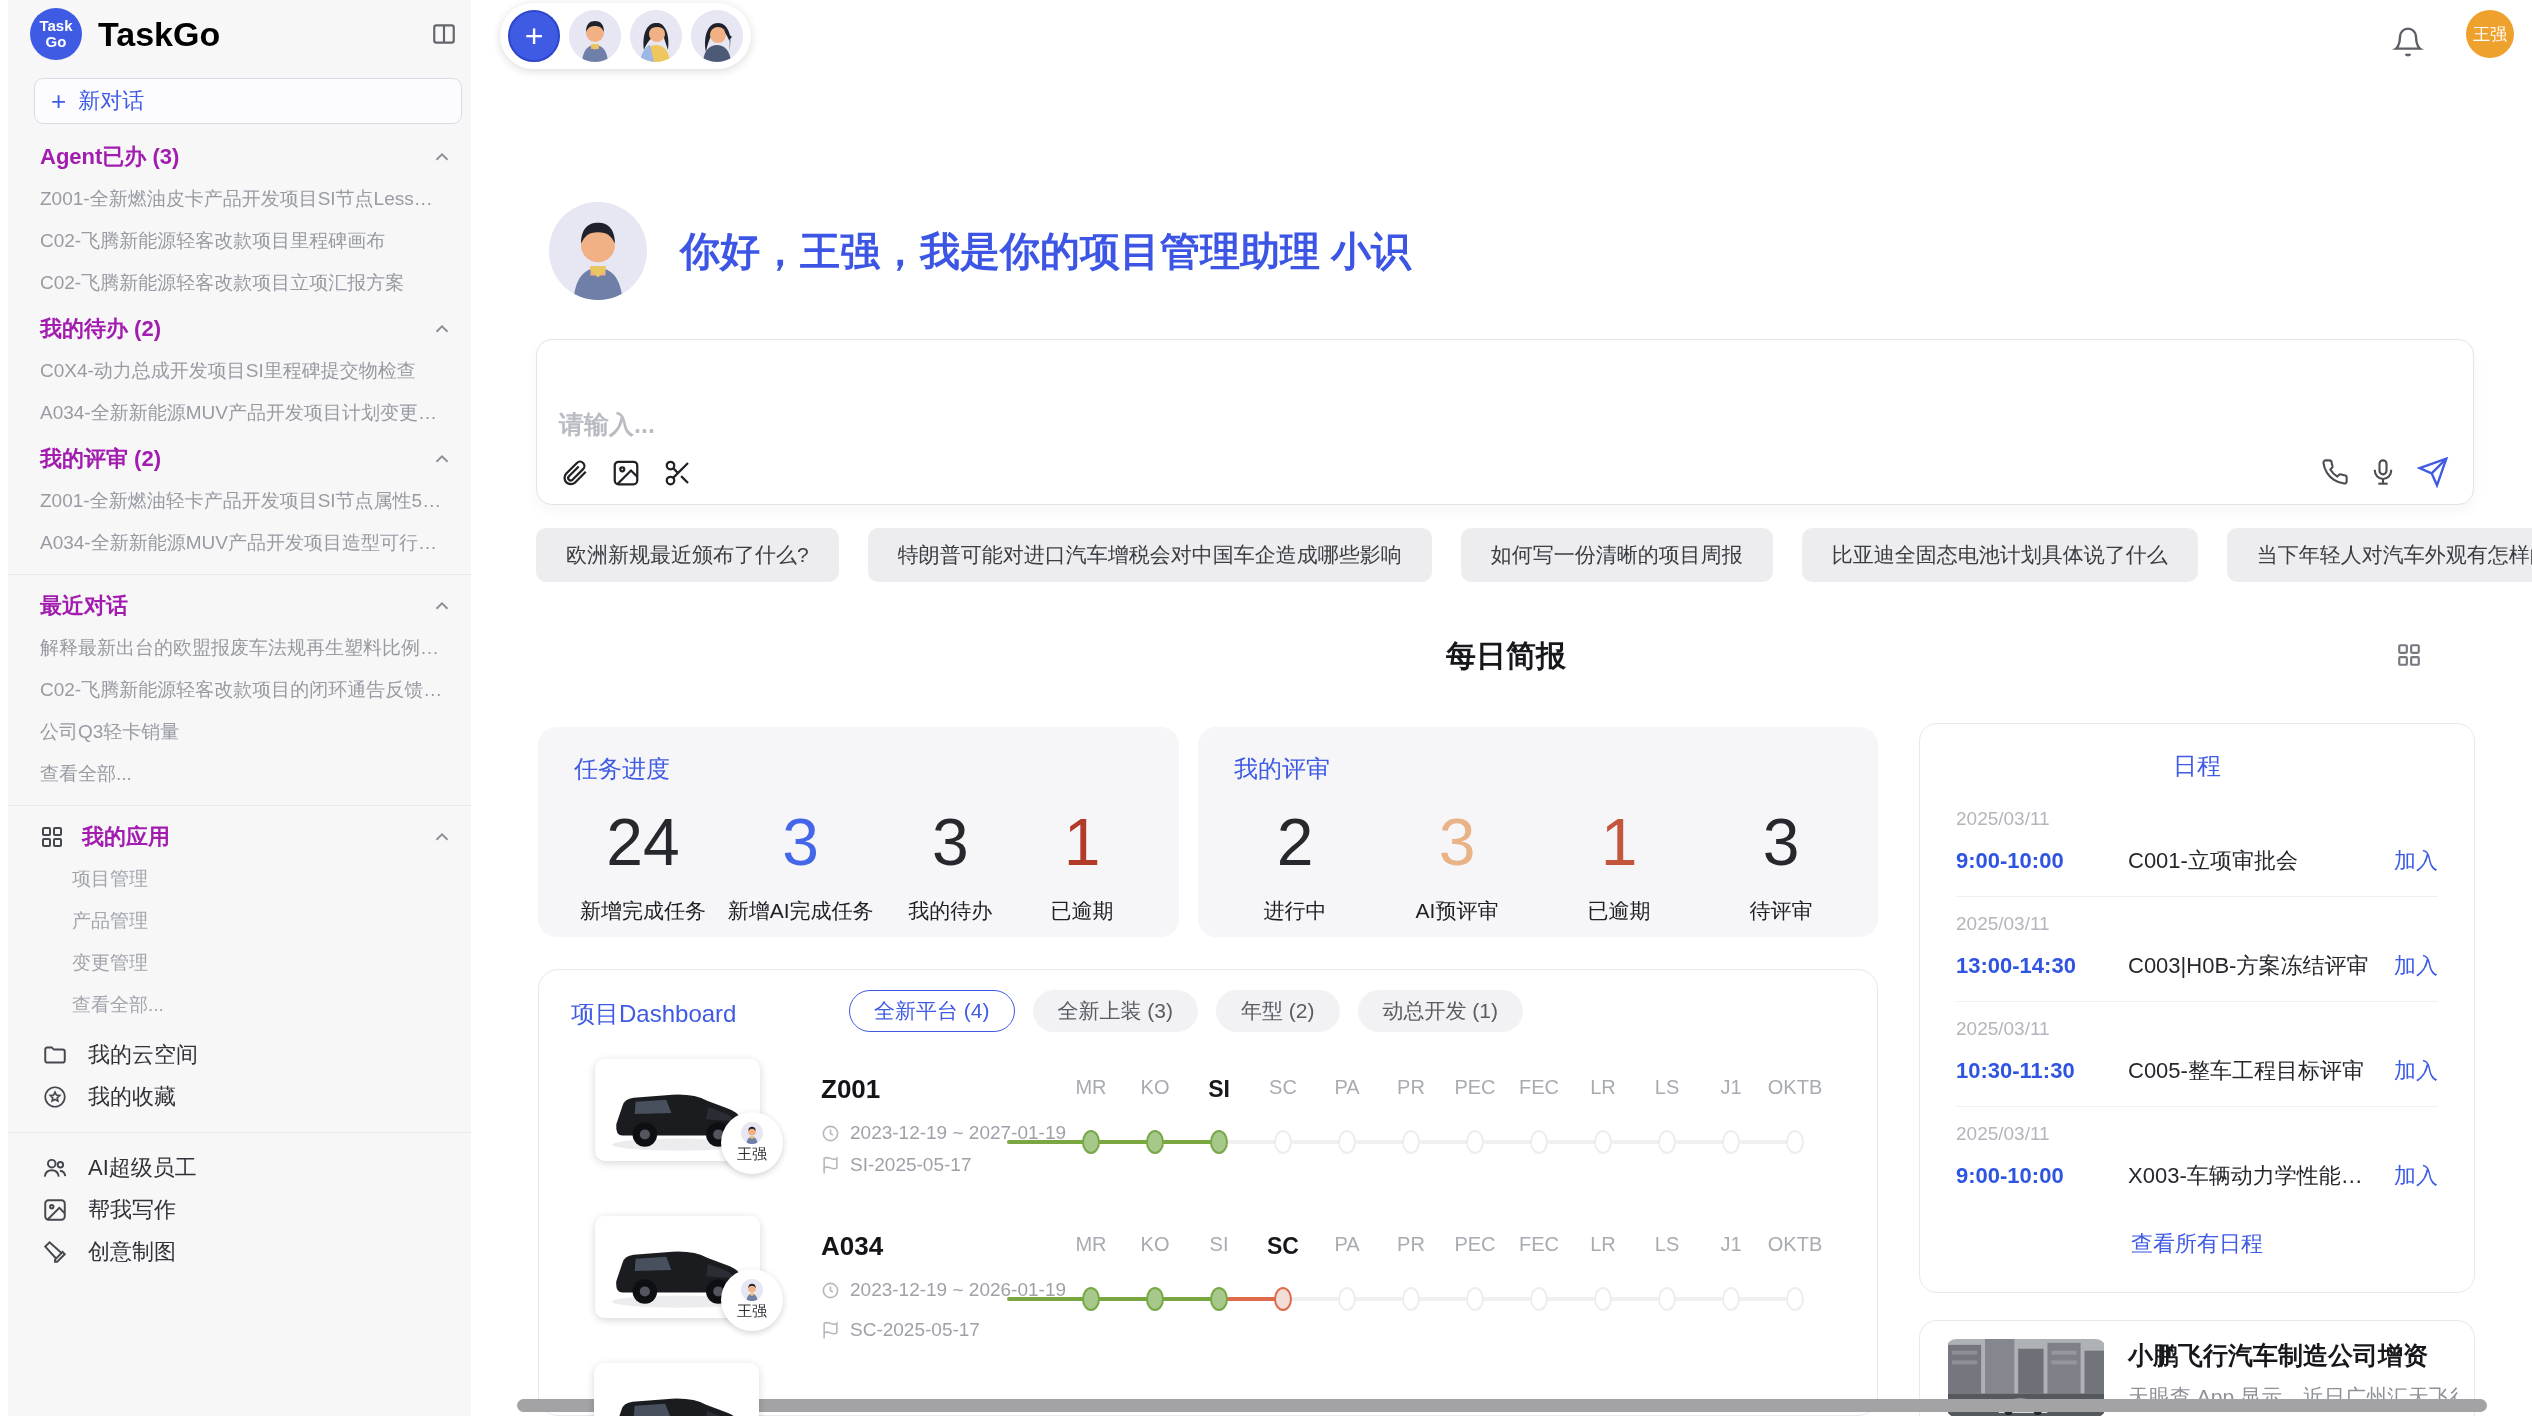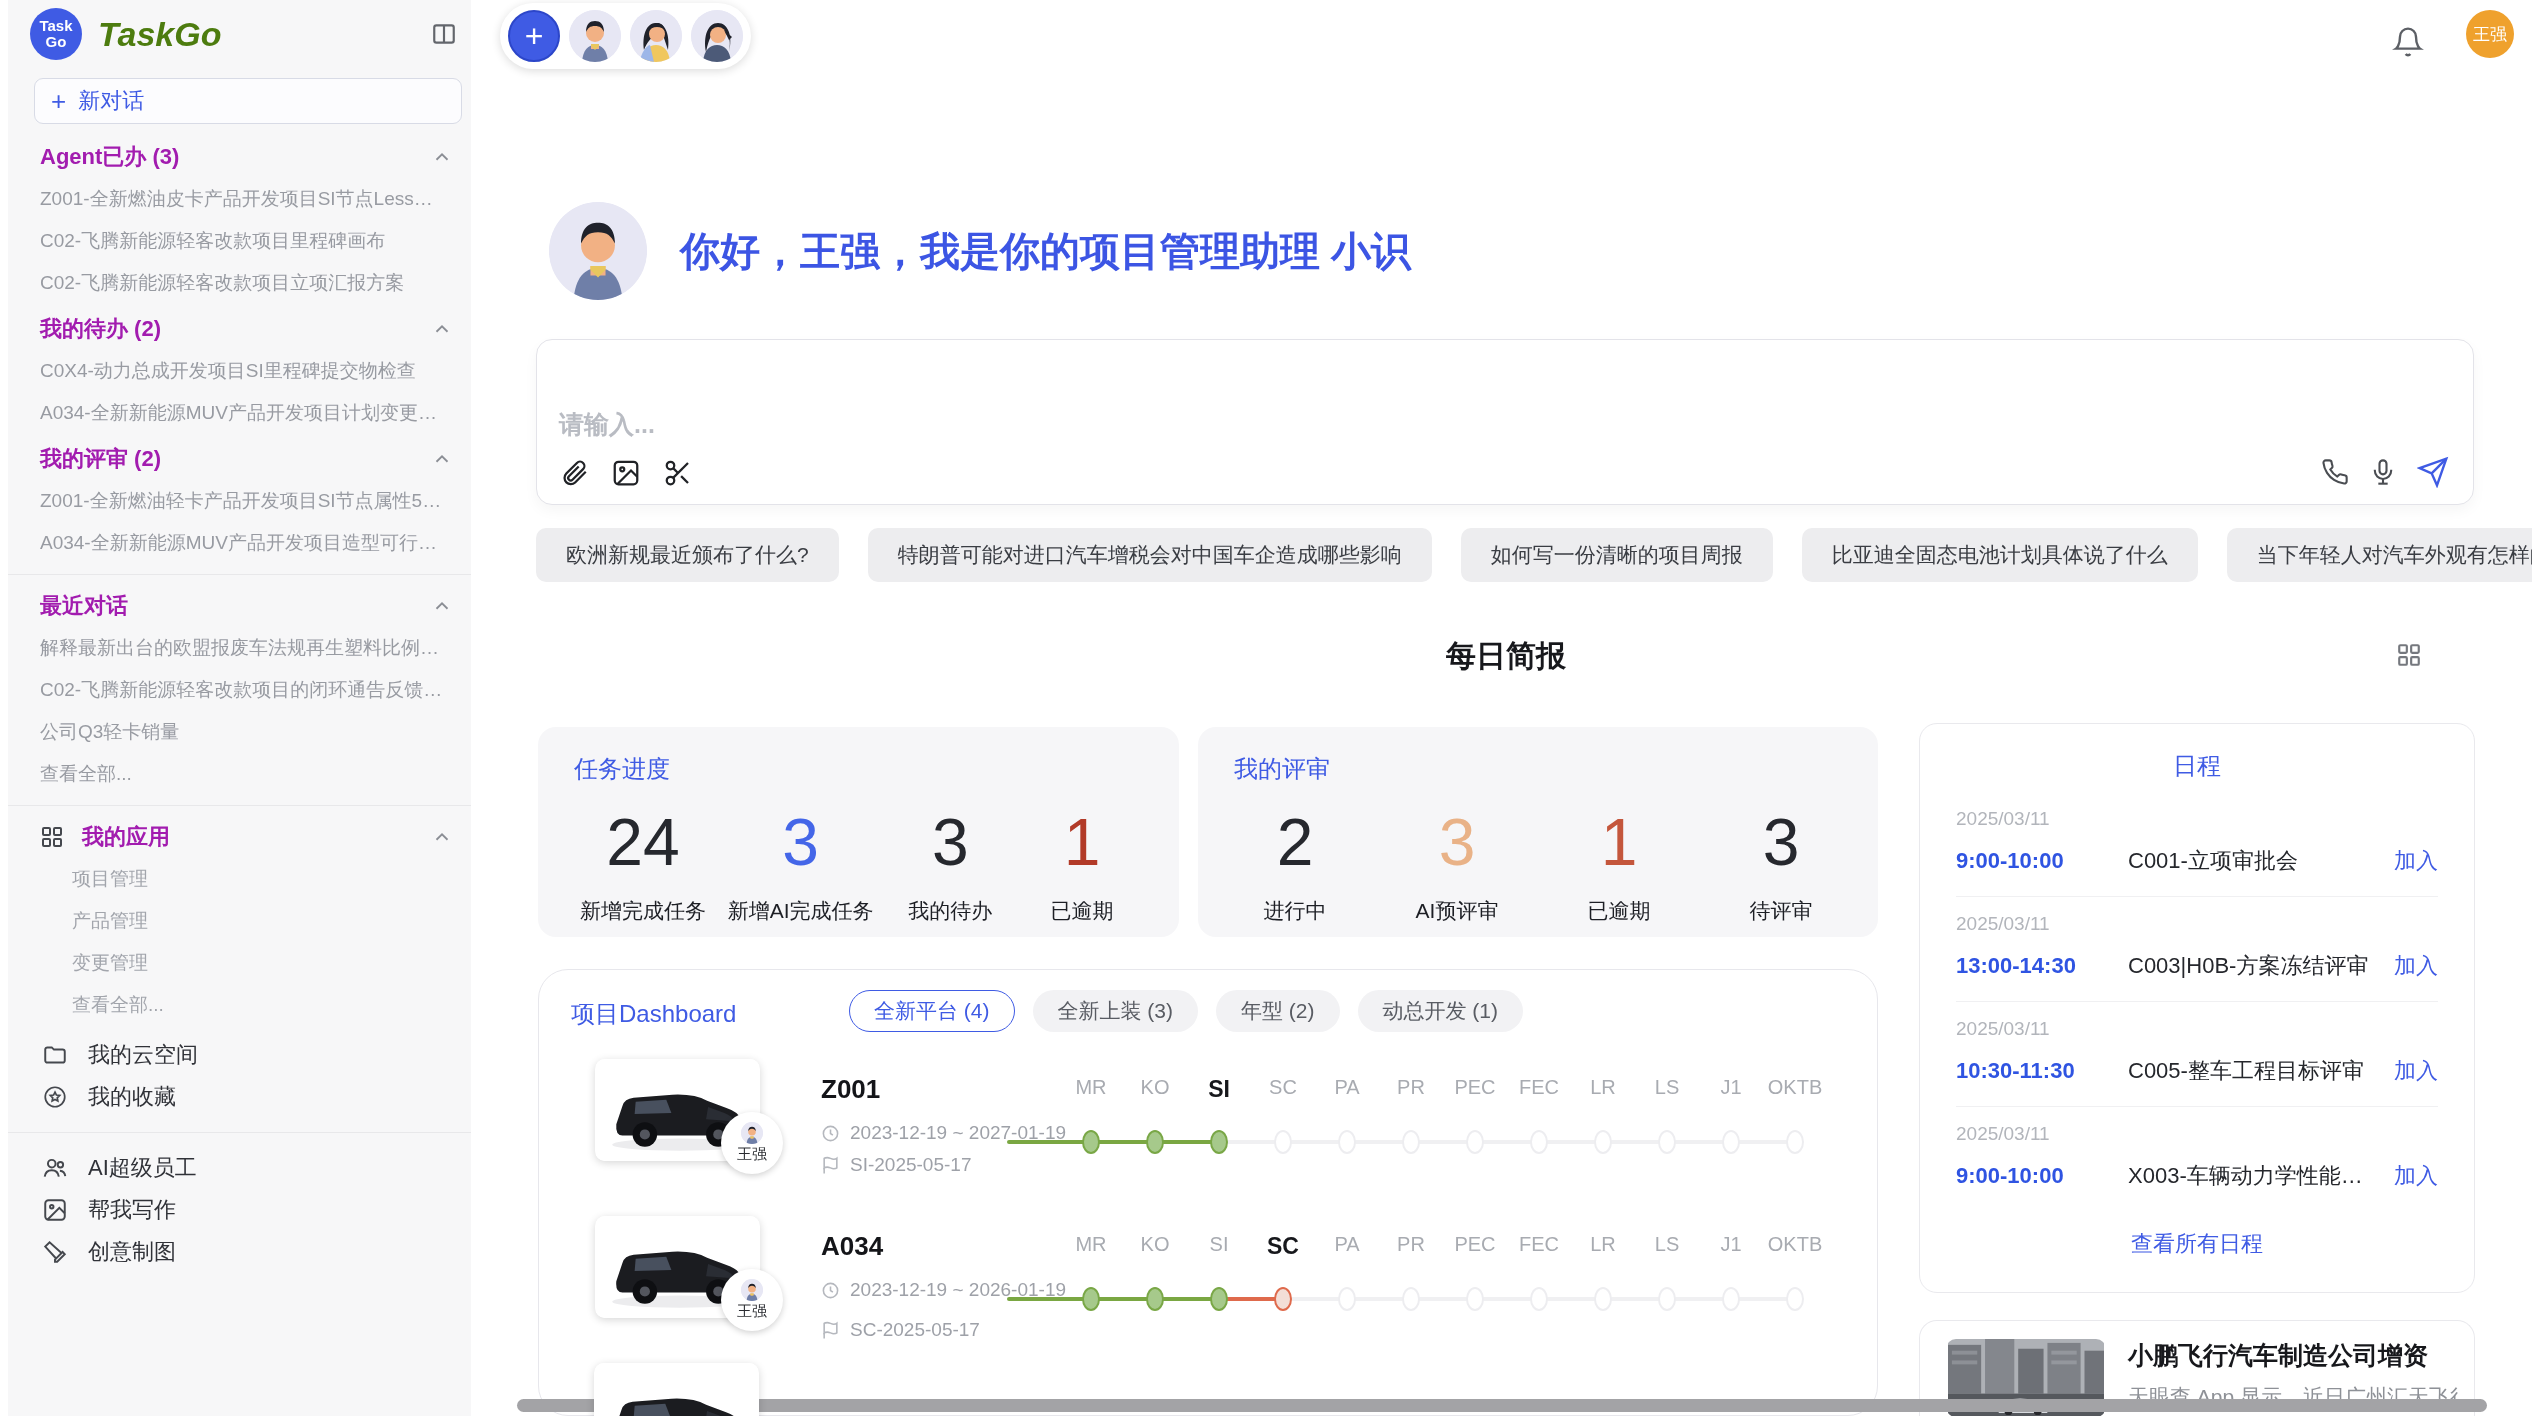--- a/index.html
+++ b/index.html
@@ -6,21 +6,21 @@
     font-family:"Liberation Sans","DejaVu Sans",sans-serif;background:#fff;color:#26282e;}
   *{box-sizing:border-box;}
   svg{display:block;}
 
   
   .sidebar{position:absolute;left:8px;top:0;width:470px;height:1416px;background:#f7f7f8;
     border-right:1px solid #ebebed;overflow:hidden;}
   .sb-head{display:flex;align-items:center;height:68px;padding:0 20px 0 22px;}
   .logo{width:52px;height:52px;border-radius:50%;background:#3f5be4;color:#fff;display:flex;
     flex-direction:column;align-items:center;justify-content:center;font-size:15px;line-height:16px;font-weight:700;}
-  .sb-title{font-size:34px;font-weight:700;color:#4d7c0f;margin-left:16px;flex:1;font-style:italic;}
+  .sb-title{font-size:34px;font-weight:700;color:#000000;margin-left:16px;flex:1;}
   .toggle-ic{color:#63666c;}
   .new-chat{margin:10px 15px 6px 26px;height:46px;border:1px solid #d8dbe6;background:#fcfcfe;
     border-radius:9px;display:flex;align-items:center;padding:0 16px;color:#3f5be4;font-size:22px;cursor:pointer;}
   .new-chat .plus{font-size:26px;margin-right:12px;line-height:1;}
   .sb-scroll{padding:10px 0 0 0;}
   .sec-head{display:flex;align-items:center;height:34px;padding:0 24px 0 32px;font-size:22px;font-weight:700;color:#a21caf;}
   .sec-head .sp{flex:1;}
   .chev{color:#8b8e95;}
   .side-sec{margin-bottom:12px;}
   .sb-item{height:34px;line-height:34px;margin:8px 0 0 0;padding:0 34px 0 32px;font-size:19px;color:#989ba2;
@@ -66,21 +66,21 @@
   .statcard{position:absolute;top:727px;height:210px;background:#f6f6f8;border-radius:18px;padding:26px 36px;}
   .statcard.c1{left:67px;width:641px;}
   .statcard.c2{left:727px;width:680px;}
   .sc-title{font-size:24px;color:#3f5be4;}
   .sc-cols{display:flex;justify-content:space-between;margin-top:22px;padding:0 6px;}
   .col{text-align:center;min-width:110px;}
   .num{font-size:66px;font-weight:500;line-height:70px;}
   .lab{font-size:21px;color:#1d1f25;margin-top:20px;}
 
   .dash{position:absolute;left:67px;top:969px;width:1340px;height:447px;border:1px solid #e7e7ec;
-    border-radius:30px;background:#fff;overflow:hidden;}
+    border-radius:20px;background:#fff;overflow:hidden;}
   .dash-head{position:absolute;left:32px;top:28px;font-size:24px;color:#3f5be4;}
   .tabs{position:absolute;left:310px;top:20px;display:flex;gap:18px;}
   .tab{height:42px;line-height:40px;border-radius:21px;padding:0 24px;font-size:21px;background:#f2f2f4;
     color:#595c63;border:1.5px solid transparent;cursor:pointer;white-space:nowrap;}
   .tab.active{background:#fff;border-color:#3f5be4;color:#3f5be4;}
   .project-row{position:absolute;left:0;width:100%;height:157px;}
   .thumb{position:absolute;left:56px;top:9px;width:165px;height:102px;border-radius:10px;overflow:hidden;
     background:#fff;box-shadow:0 2px 8px rgba(0,0,0,.16);}
   .owner-chip{position:absolute;left:182px;top:62px;width:62px;height:62px;border-radius:50%;background:#fff;
     box-shadow:0 2px 6px rgba(0,0,0,.18);display:flex;flex-direction:column;align-items:center;justify-content:center;}

